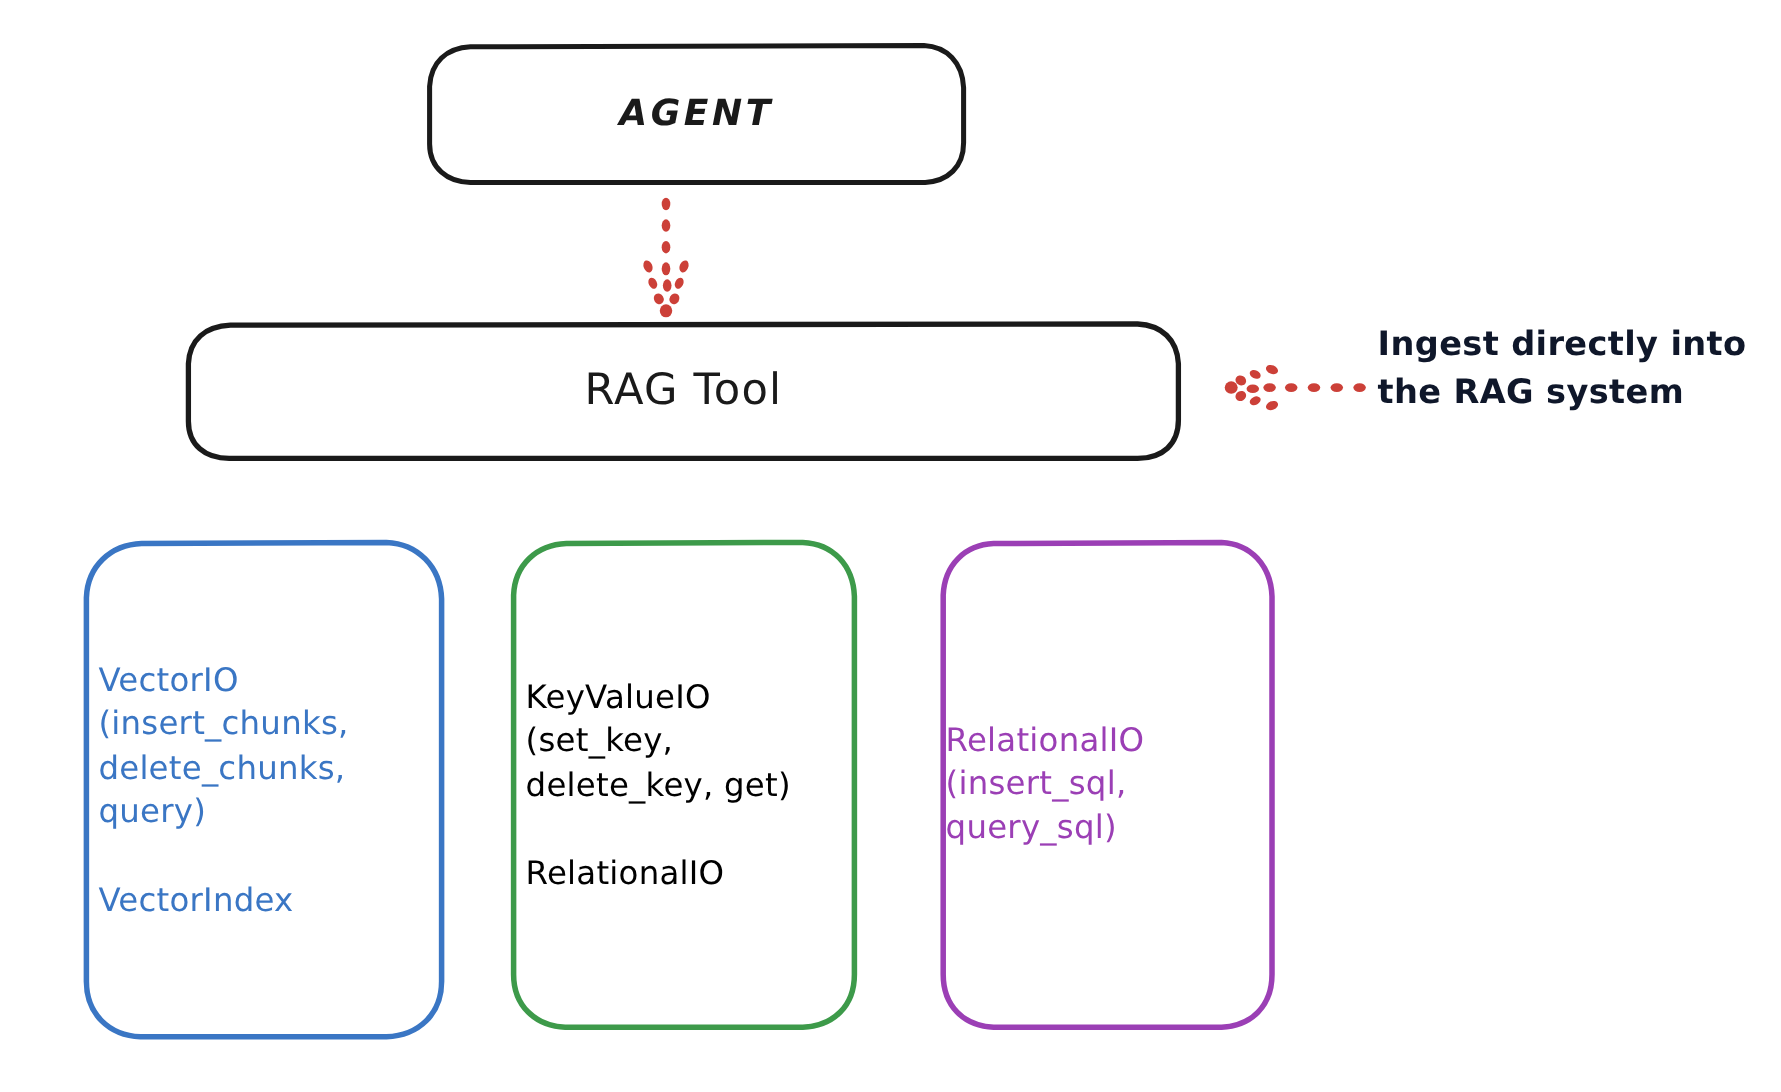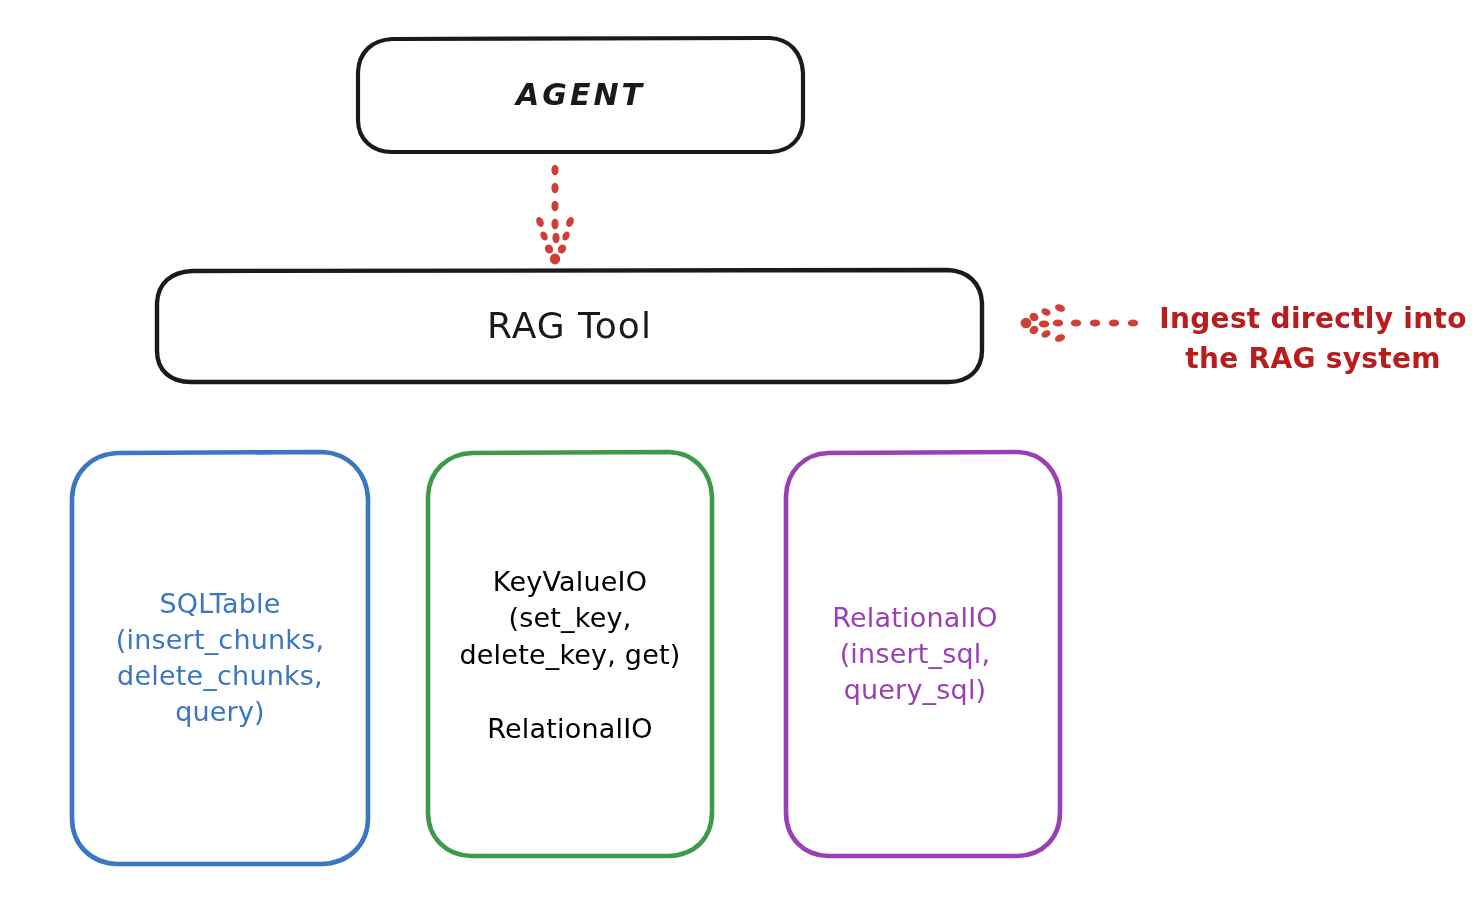--- a/index.html
+++ b/index.html
@@ -22,21 +22,20 @@
     height: 910px;
   }
 
   .node {
     position: absolute;
     box-sizing: border-box;
     display: flex;
     flex-direction: column;
     align-items: center;
     justify-content: center;
-    text-align: center;
     background: transparent;
   }
 
   
   .node-agent {
     left: 358px;
     top: 38px;
     width: 445px;
     height: 114px;
   }
@@ -111,29 +110,29 @@
     margin-top: 40px;
   }
   .c-blue   { color: #3a76c4; }
   .c-green  { color: #000000; }
   .c-purple { color: #9b3fb5; }
 
   
   .annotation {
     position: absolute;
     left: 1148px;
-    top: 299px;
+    top: 267px;
     width: 330px;
-    color: #b91c1c;
+    color: #0f172a;
     font-family: "DejaVu Sans", sans-serif;
     font-size: 28px;
     font-weight: 600;
     line-height: 1.42;
     white-space: pre-line;
-    text-align: center;
+    text-align: left;
     letter-spacing: 0.3px;
     z-index: 3;
   }
 </style>
 </head>
 <body>
 
 <svg id="canvas" viewBox="0 0 1484 910" xmlns="http://www.w3.org/2000/svg">
 
   <path d="M 392 39
@@ -223,24 +222,25 @@
 <div class="node node-agent">
   <div class="node-label label-agent">AGENT</div>
 </div>
 
 <div class="node node-ragtool">
   <div class="node-label label-ragtool">RAG Tool</div>
 </div>
 
 <div class="node node-vector">
   <div class="store-body">
-    <div class="store-api c-blue">SQLTable
+    <div class="store-api c-blue">VectorIO
 (insert_chunks,
 delete_chunks,
 query)</div>
+    <div class="store-index c-blue">VectorIndex</div>
   </div>
 </div>
 
 <div class="node node-keyvalue">
   <div class="store-body">
     <div class="store-api c-green">KeyValueIO
 (set_key,
 delete_key, get)</div>
     <div class="store-index c-green">RelationalIO</div>
   </div>

